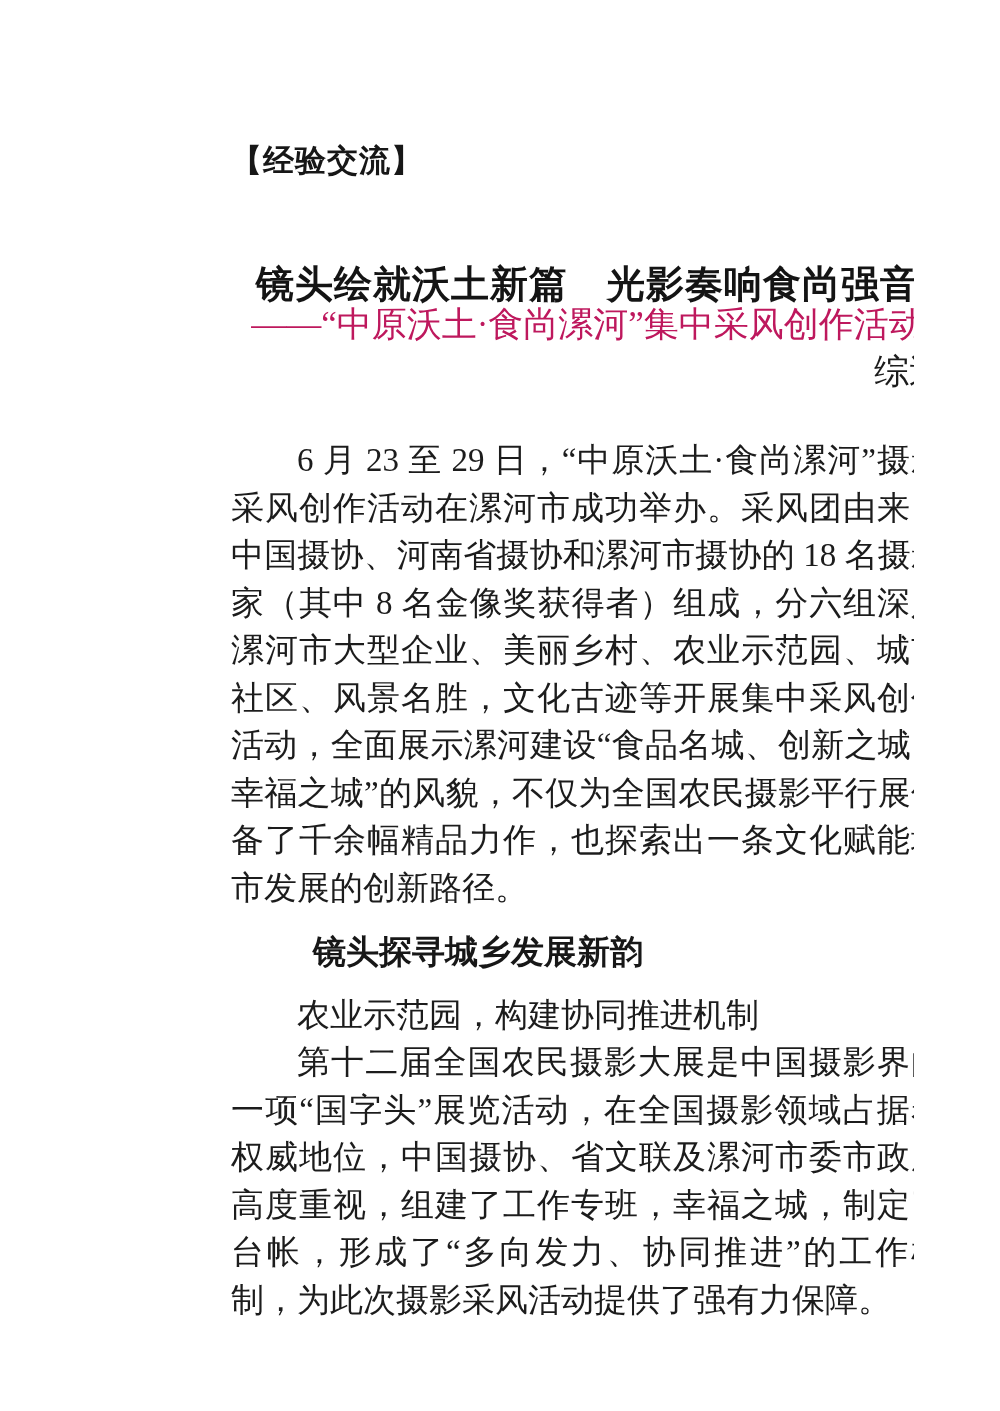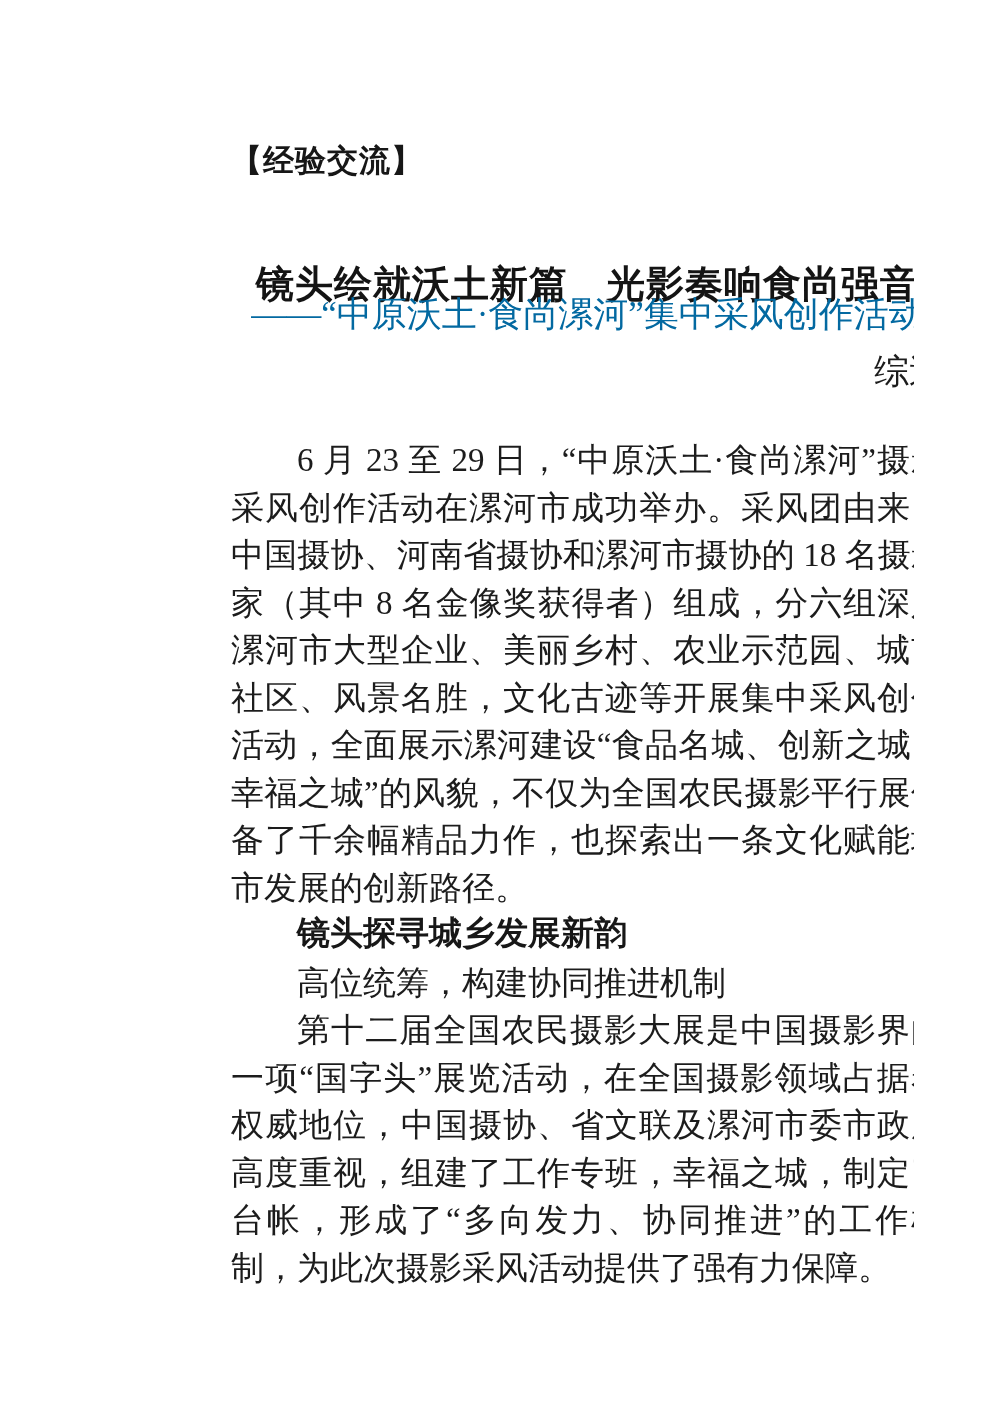--- a/index.html
+++ b/index.html
@@ -37,25 +37,25 @@
     font-weight: 700;
     font-size: 38px;
     line-height: 50px;
     letter-spacing: 1px;
     color: #141414;
   }
   .article-subtitle {
     position: absolute;
     left: 135px;
     width: 733px;
-    top: 290px;
+    top: 300px;
     text-align: center;
     font-size: 35px;
     line-height: 50px;
-    color: #0369a1;
+    color: #be185d;
   }
   .article-subtitle-2 {
     position: absolute;
     left: 145px;
     width: 713px;
     top: 348px;
     text-align: right;
     font-size: 35px;
     line-height: 48px;
     color: #1c1c1c;
@@ -69,23 +69,23 @@
     line-height: 47.5px;
     color: #1c1c1c;
   }
   .body-par {
     margin: 0;
     text-align: justify;
     text-indent: 2em;
     word-break: break-all;
   }
   .section-heading {
-    margin: 0;
+    margin: 16px;
     text-indent: 2em;
-    font-family: Liberation Mono, monospace;
+    font-family: Liberation Sans, sans-serif;
     font-weight: 700;
     font-size: 33px;
     line-height: 47.5px;
     color: #171717;
   }
   .sub-heading {
     margin: 0;
     text-indent: 2em;
     font-size: 33px;
     line-height: 47.5px;
@@ -114,21 +114,21 @@
   <div class="article-subtitle">——“中原沃土·食尚漯河”集中采风创作活动</div>
 
   <div class="article-subtitle-2">综述</div>
 
   <div class="body-flow">
 
     <p class="body-par">6 月 23 至 29 日，“中原沃土·食尚漯河”摄影采风创作活动在漯河市成功举办。采风团由来自中国摄协、河南省摄协和漯河市摄协的 18 名摄影家（其中 8 名金像奖获得者）组成，分六组深入漯河市大型企业、美丽乡村、农业示范园、城市社区、风景名胜，文化古迹等开展集中采风创作活动，全面展示漯河建设“食品名城、创新之城、幸福之城”的风貌，不仅为全国农民摄影平行展储备了千余幅精品力作，也探索出一条文化赋能城市发展的创新路径。</p>
 
     <h2 class="section-heading">镜头探寻城乡发展新韵</h2>
 
-    <div class="sub-heading">高位统筹，构建协同推进机制</div>
+    <div class="sub-heading">农业示范园，构建协同推进机制</div>
 
     <p class="body-par">第十二届全国农民摄影大展是中国摄影界的一项“国字头”展览活动，在全国摄影领域占据着权威地位，中国摄协、省文联及漯河市委市政府高度重视，组建了工作专班，幸福之城，制定了台帐，形成了“多向发力、协同推进”的工作机制，为此次摄影采风活动提供了强有力保障。</p>
 
   </div>
 
   <div class="page-number">—14—</div>
 
 </div>
 
 </body></html>

